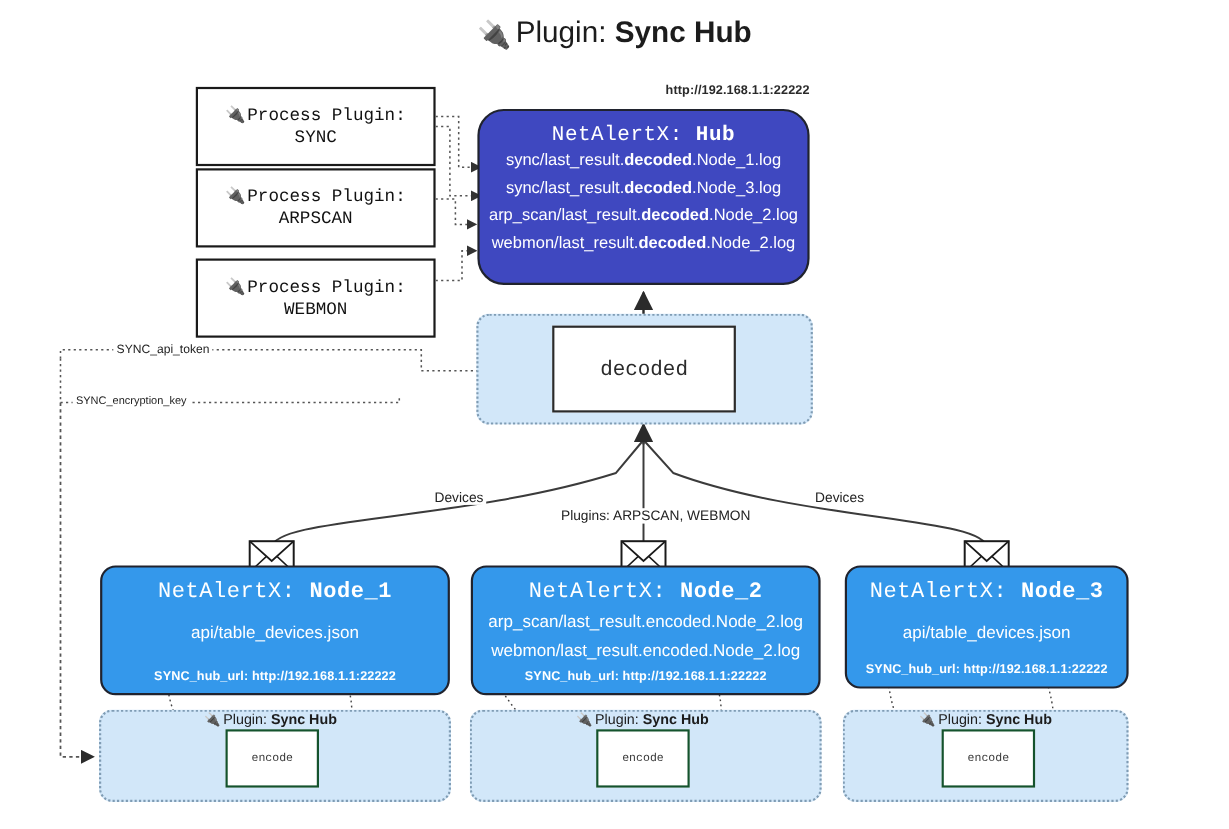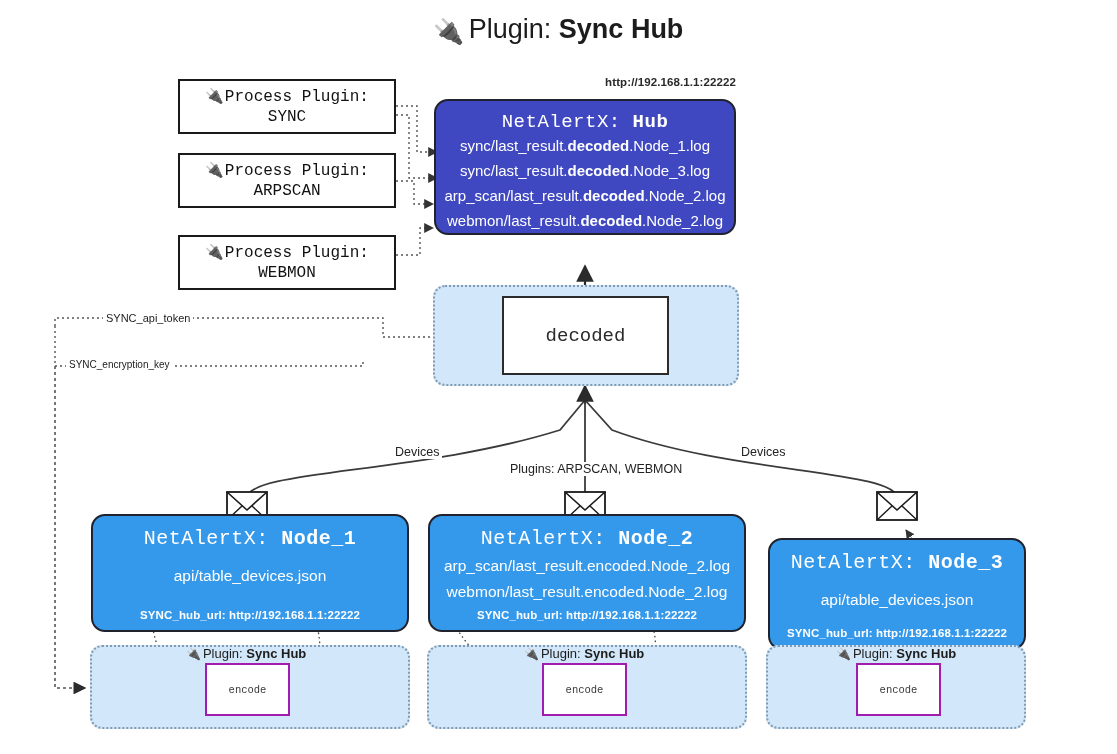--- a/index.html
+++ b/index.html
@@ -16,34 +16,34 @@
   
   #title{
     left:0;top:14px;width:1117px;text-align:center;
     font-size:27px;color:#1c1c1c;white-space:nowrap;
   }
   #title .plug{font-size:25px;vertical-align:-2px;margin-right:4px;}
   #title .bold{font-weight:bold;}
 
   
   .procbox{
-    width:218px;height:55px;background:#ffffff;border:2px solid #1a1a1a;
+    width:218px;height:72px;background:#ffffff;border:2px solid #1a1a1a;
     display:flex;align-items:center;justify-content:center;
     font-family:"Liberation Mono","DejaVu Sans Mono",monospace;
     font-size:16px;line-height:1.25;text-align:center;color:#111;
   }
   .procbox .inner{display:block;}
   .procbox .l1{display:block;white-space:nowrap;}
   .procbox .l2{display:block;}
   .procbox .plug{font-family:"DejaVu Sans",sans-serif;font-size:15px;margin-right:1px;}
 
   
   #hub{
-    left:434px;top:99px;width:302px;height:136px;
-    background:#3f48c0;border:2px solid #20232e;border-radius:14px;
+    left:434px;top:99px;width:302px;height:160px;
+    background:#3f48c0;border:2px solid #20232e;border-radius:24px;
     color:#ffffff;
   }
   #hub .hubtitle{
     text-align:center;margin-top:10px;
     font-family:"Liberation Mono","DejaVu Sans Mono",monospace;
     font-size:19px;letter-spacing:.5px;
   }
   #hub .hubtitle b{font-weight:bold;}
   #hub .line{
     text-align:center;font-size:15px;line-height:25px;white-space:nowrap;color:#fff;
@@ -77,41 +77,41 @@
     font-size:20px;letter-spacing:.5px;white-space:nowrap;
   }
   .nodebox .ntitle b{font-weight:bold;}
   .nodebox .nline{text-align:center;font-size:15.5px;line-height:26px;white-space:nowrap;}
   .nodebox .nurl{
     text-align:center;font-size:11.5px;font-weight:bold;position:absolute;
     left:0;right:0;bottom:9px;white-space:nowrap;letter-spacing:.1px;
   }
   #node1{left:91px;top:514px;width:318px;height:118px;}
   #node2{left:428px;top:514px;width:318px;height:118px;}
-  #node3{left:768px;top:538px;width:258px;height:112px;}
+  #node3{left:768px;top:514px;width:258px;height:112px;}
 
   
   .encwrap{
     background:#d2e7f9;border:2px dotted #7f9cb4;border-radius:12px;
     top:645px;height:84px;
   }
   #encwrap1{left:90px;width:320px;}
   #encwrap2{left:427px;width:320px;}
   #encwrap3{left:766px;width:260px;}
   .enclabel{
     position:absolute;top:646px;font-size:13px;color:#1c1c1c;white-space:nowrap;
   }
   .enclabel .plug{font-size:12px;margin-right:2px;}
   .enclabel b{font-weight:bold;}
   #enclabel1{left:186px;}
   #enclabel2{left:524px;}
   #enclabel3{left:836px;}
   .encbox{
     position:absolute;top:663px;width:81px;height:49px;background:#ffffff;
-    border:2px solid #a21caf;display:flex;align-items:center;justify-content:center;
+    border:2px solid #14532d;display:flex;align-items:center;justify-content:center;
     font-family:"Liberation Mono","DejaVu Sans Mono",monospace;
     font-size:10.5px;color:#3a3a3a;
   }
   #encbox1{left:205px;}
   #encbox2{left:542px;}
   #encbox3{left:856px;}
 
   
   .elabel{
     position:absolute;font-size:12.5px;color:#222;white-space:nowrap;background:#ffffff;

